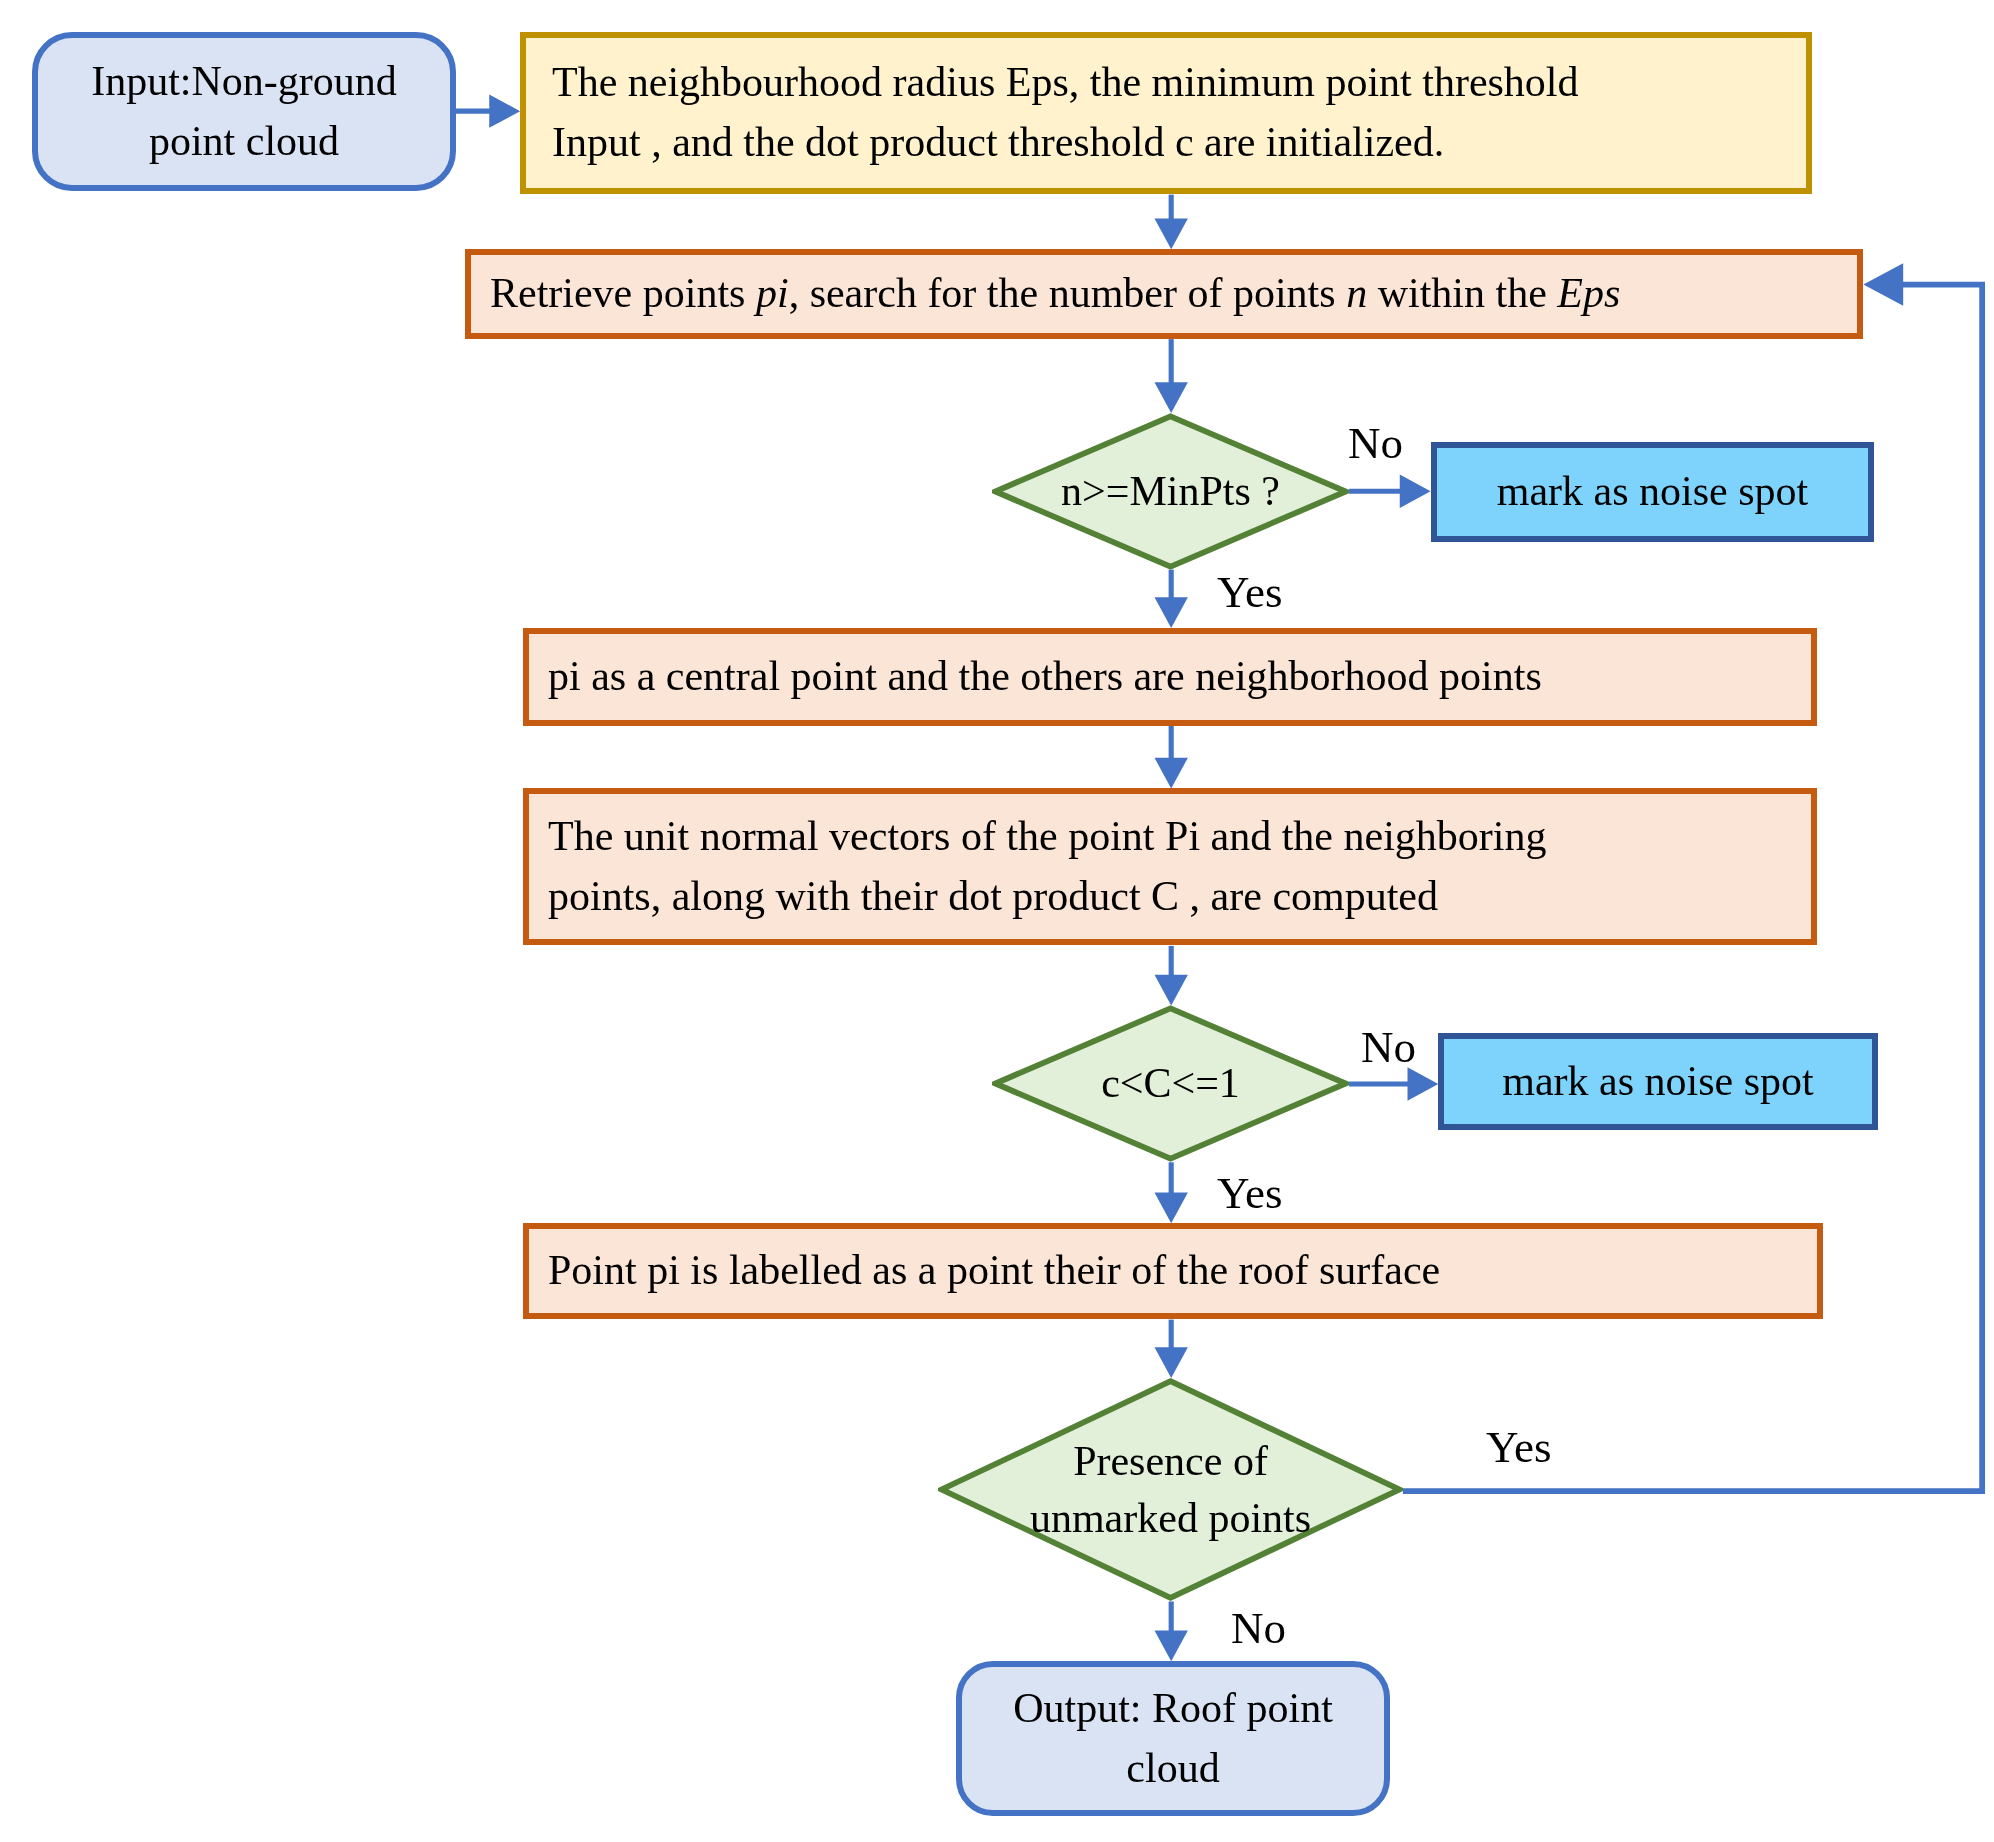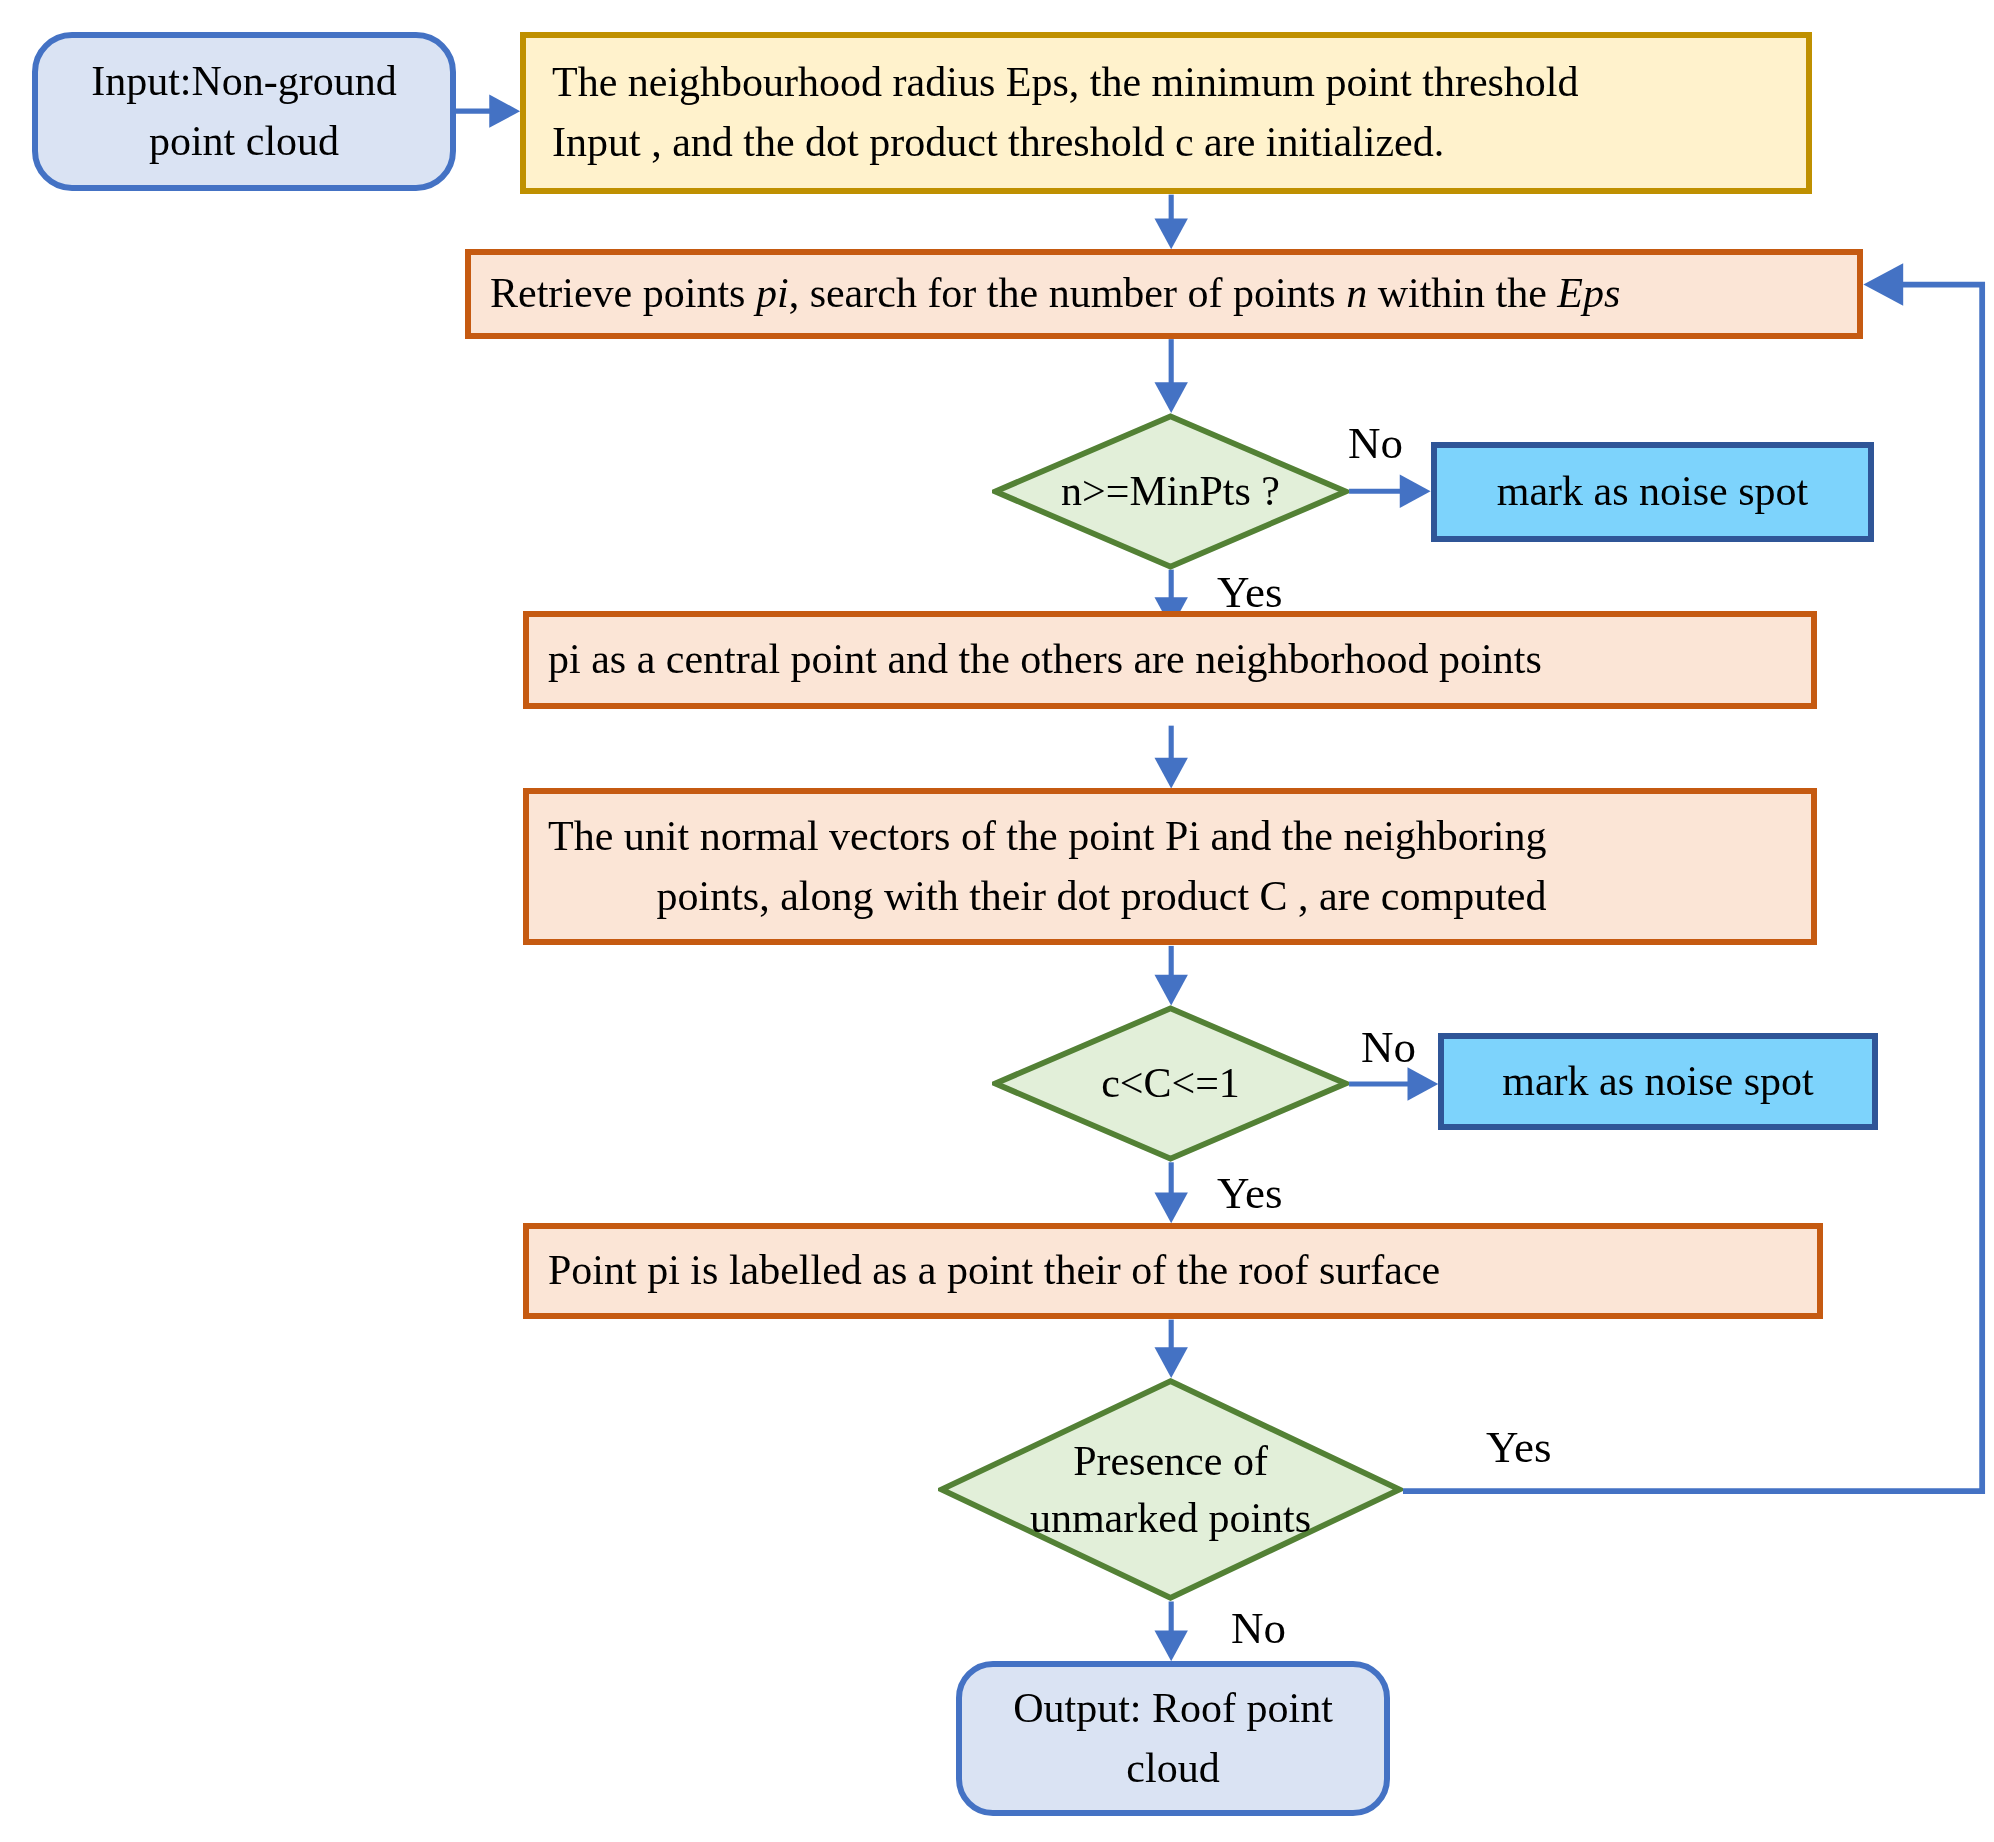--- a/index.html
+++ b/index.html
@@ -15,21 +15,21 @@
   .terminal{
     background:#dae3f3;border:6.4px solid #4472c4;border-radius:40px;
     justify-content:center;text-align:center;
   }
   .init{
     background:#fff2cc;border:6.4px solid #bf9000;
     padding:0 96px 0 26px;text-align:left;
   }
   .process{
     background:#fbe5d6;border:6.4px solid #c55a11;
-    padding:0 19px 0 19px;text-align:right;
+    padding:0 19px 0 19px;text-align:left;
   }
   .nowrap{white-space:nowrap;}
   .noise{
     background:#7dd3fc;border:6.4px solid #2f5597;
     justify-content:center;text-align:center;
   }
   .diamond{position:absolute;}
   .diamond svg{position:absolute;left:0;top:0;width:100%;height:100%;}
   .dtext{
     position:absolute;left:0;top:0;right:0;bottom:0;
@@ -97,21 +97,21 @@
     <svg viewBox="0 0 556 244">
       <polygon points="278,5 551,122 278,239 5,122" fill="#e2efd9" stroke="#538135" stroke-width="9"></polygon>
     </svg>
     <div class="dtext">n&gt;=MinPts ?</div>
   </div>
 
   <div class="node noise" style="left:1431px;top:442px;width:443px;height:100px;">
     <span>mark as noise spot</span>
   </div>
 
-  <div class="node process nowrap" style="left:523px;top:611px;width:1294px;height:98px;">
+  <div class="node process nowrap" style="left:523px;top:628px;width:1294px;height:98px;">
     <span>pi as a central point and the others are neighborhood points</span>
   </div>
 
   <div class="node process" style="left:523px;top:788px;width:1294px;height:157px;">
     <span>
       <span>The unit normal vectors of the point Pi and the neighboring</span><br>
       <span>points, along with their dot product C , are computed</span>
     </span>
   </div>
 

